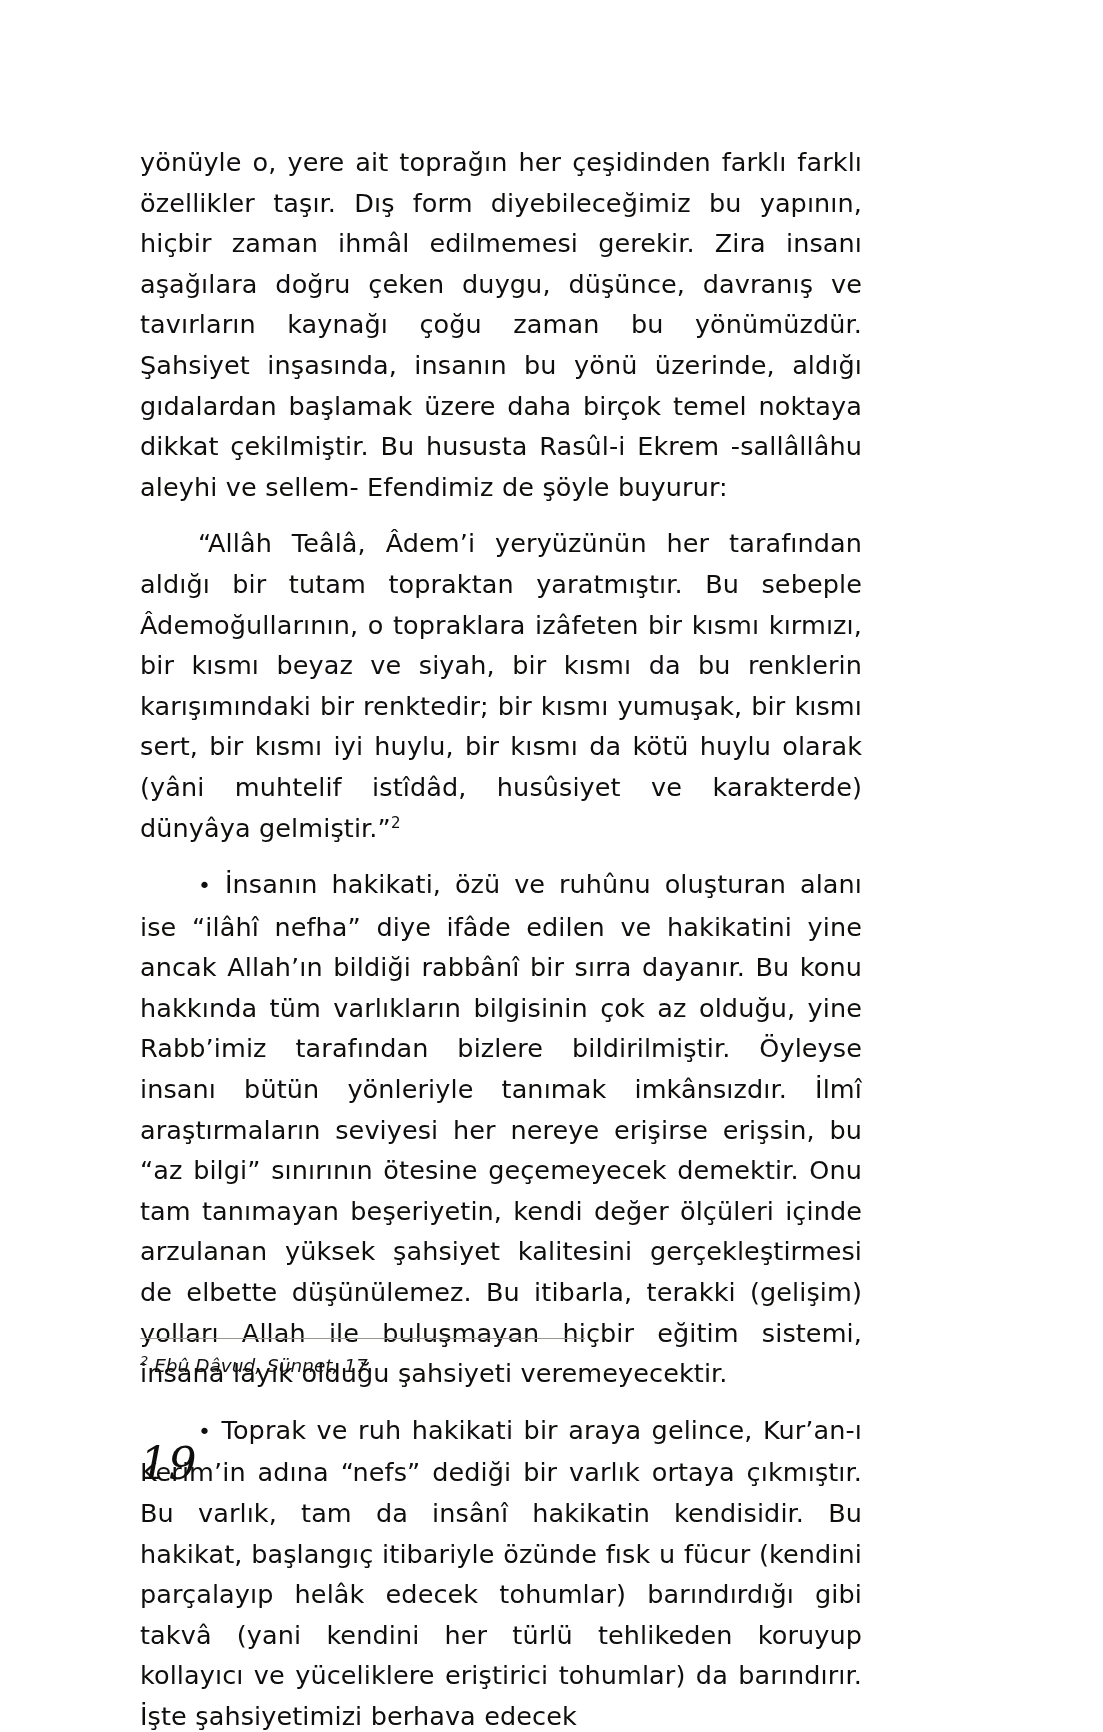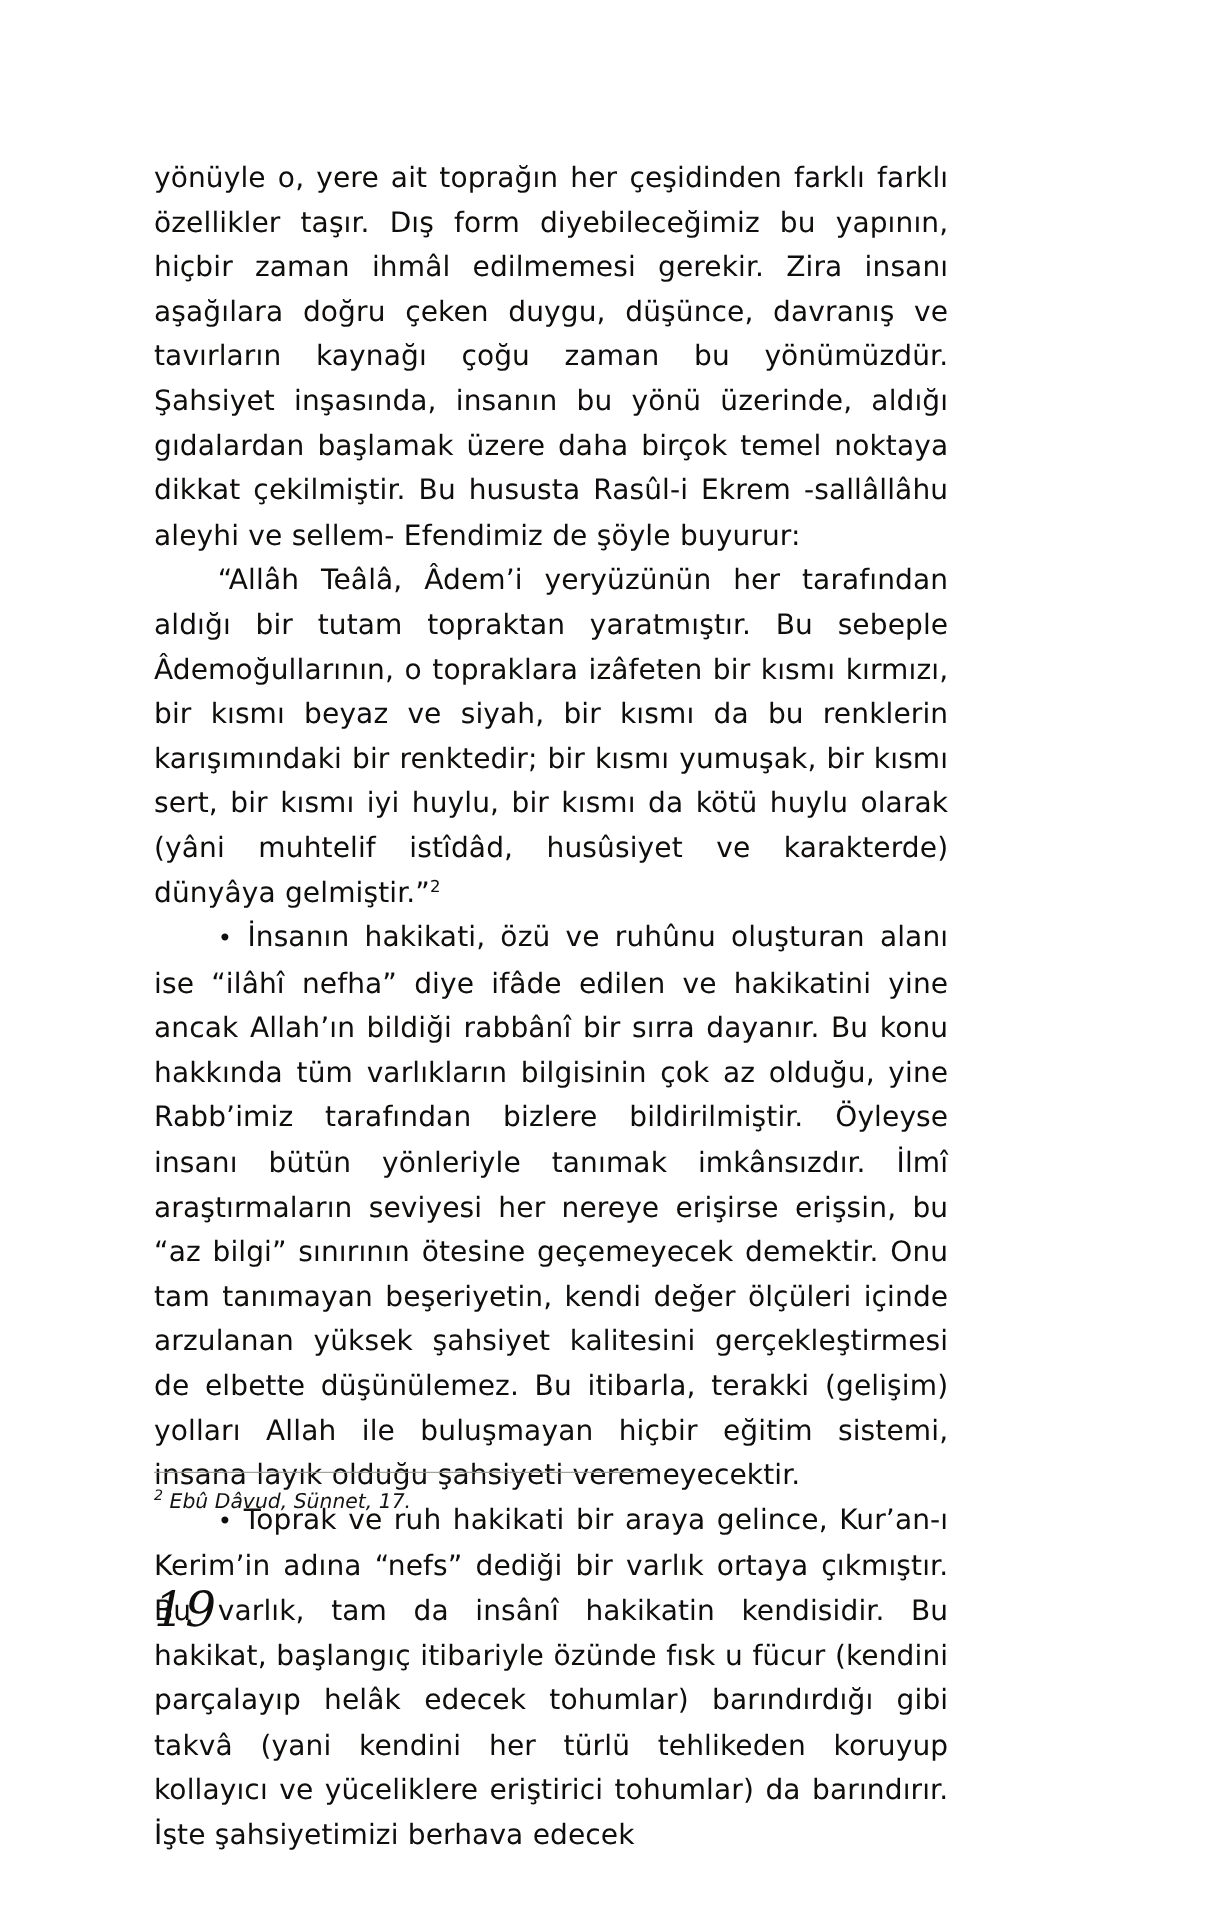--- a/index.html
+++ b/index.html
@@ -34,21 +34,21 @@
     text-align: justify;
     text-justify: inter-word;
     letter-spacing: 0.1px;
     word-spacing: 0.2px;
     -webkit-font-smoothing: antialiased;
   }
   .para.indent {
     text-indent: 58px;
   }
   .para + .para {
-    margin-top: 0;
+    margin-top: 16px;
   }
   .sup {
     font-size: 15px;
     vertical-align: super;
     line-height: 0;
   }
   .bullet {
     font-size: 22px;
   }
   .footnote-wrap {

